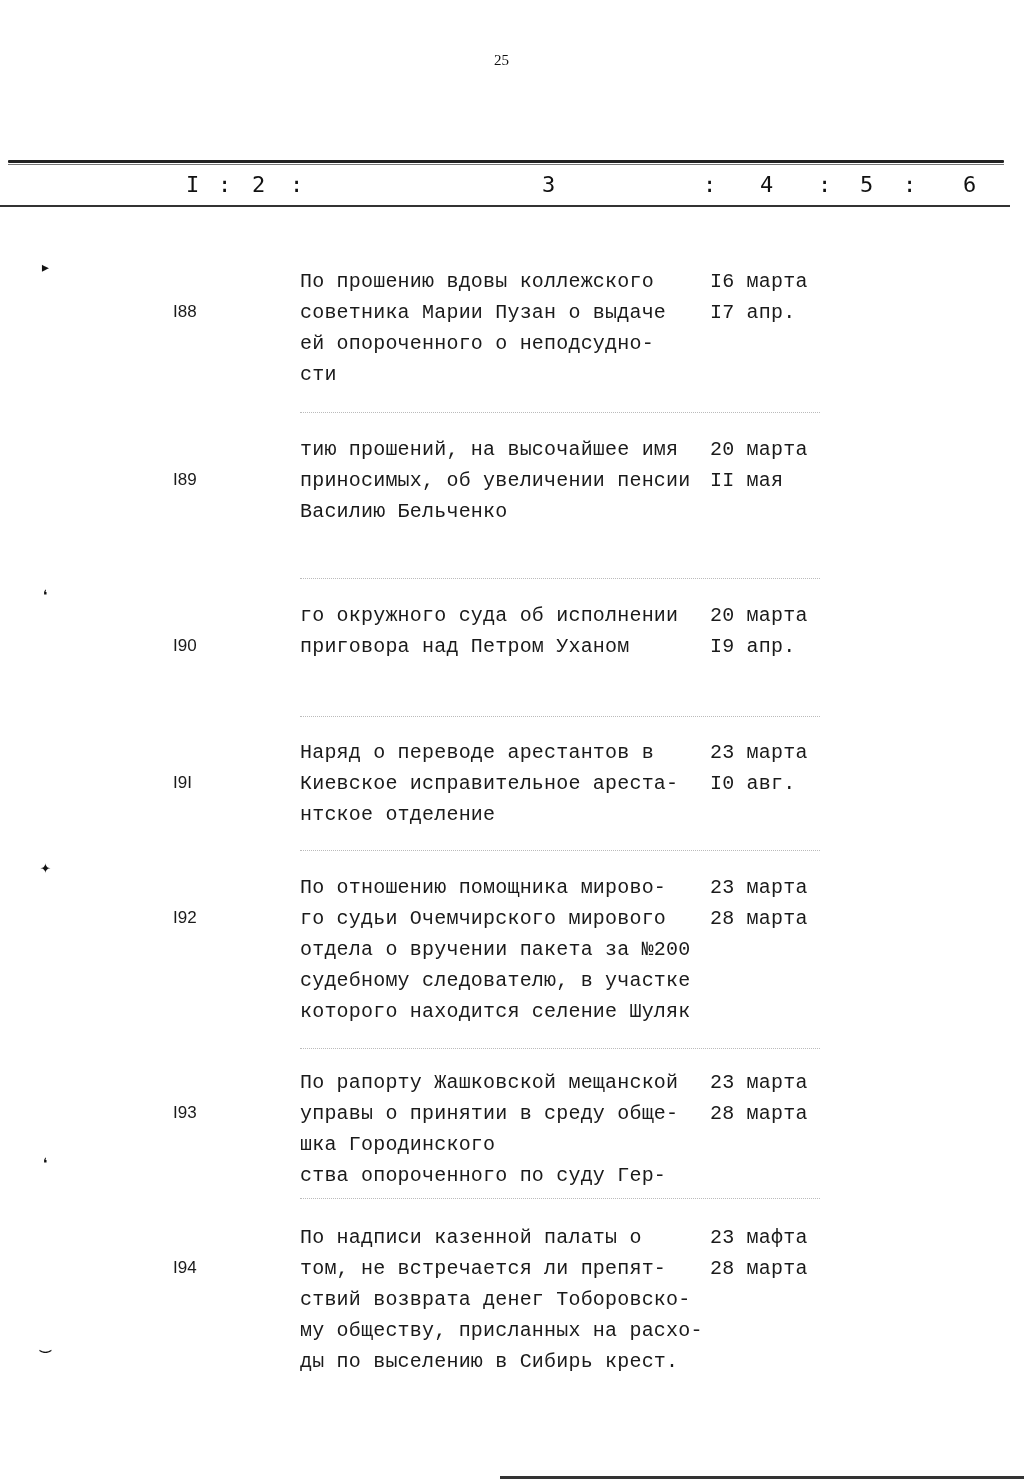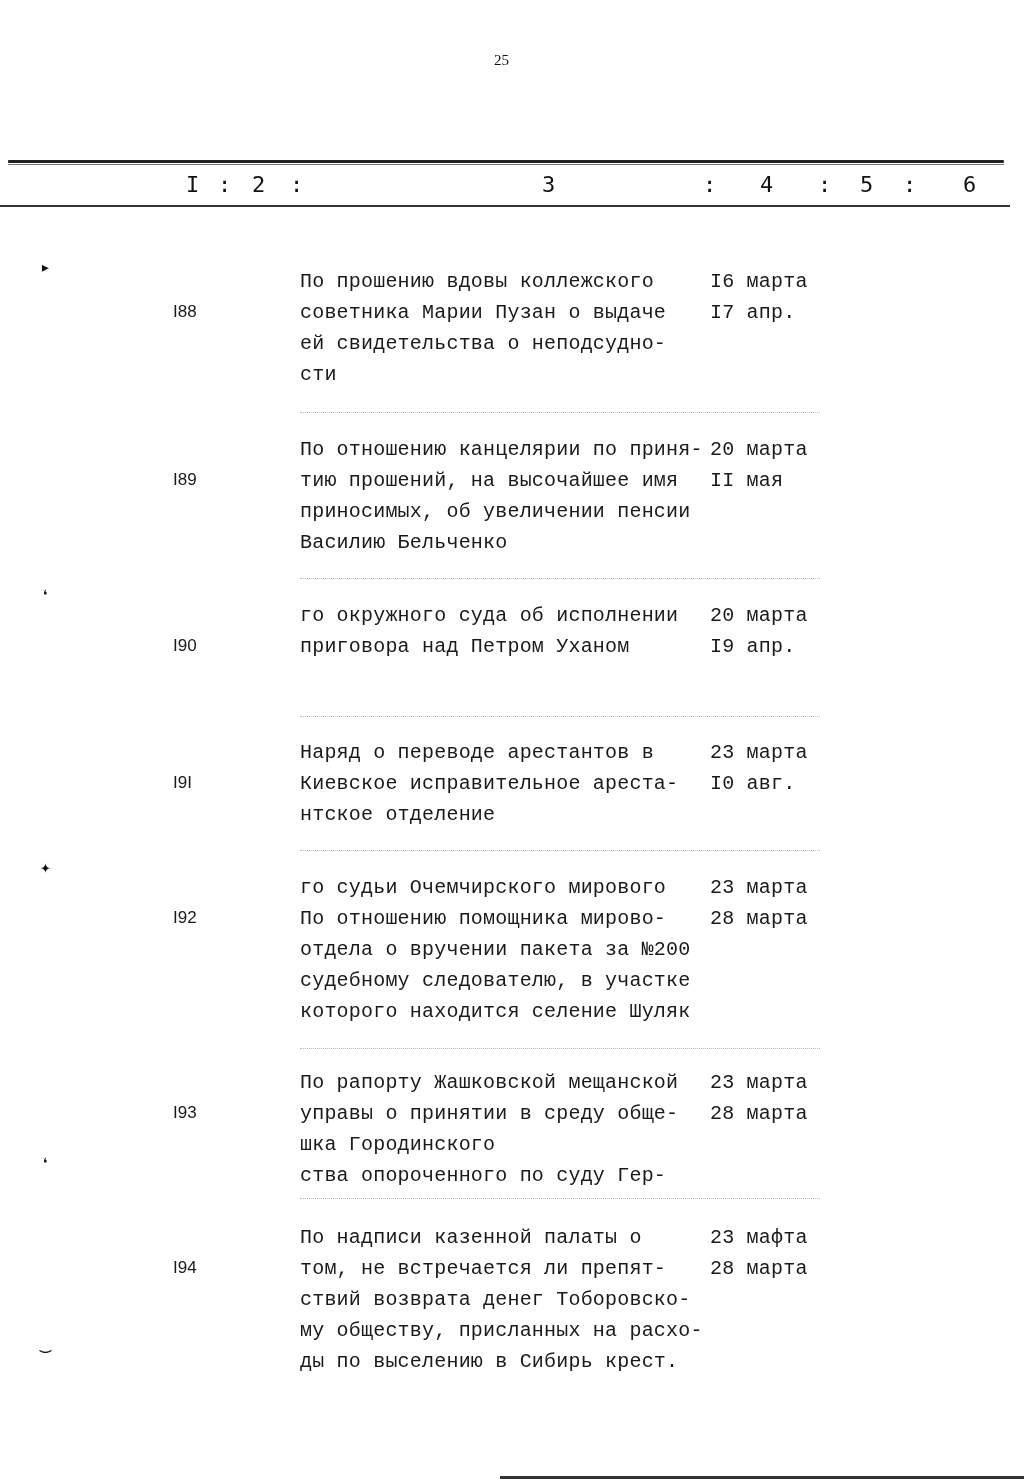--- a/index.html
+++ b/index.html
@@ -77,32 +77,31 @@
     <span class="col-header" style="left: 963px;">6</span>
   </div>
 <div class="rule-bottom"></div>
 
 <div id="entries">
     <div class="entry" style="top: 266px;">
       <div class="entry-no">I88</div>
       <div class="entry-text">
         <div class="line">По прошению вдовы коллежского</div>
         <div class="line">советника Марии Пузан о выдаче</div>
-        <div class="line">ей свидетельства о неподсудно-</div>
+        <div class="line">ей опороченного о неподсудно-</div>
         <div class="line">сти</div>
       </div>
       <div class="entry-dates">
         <div class="line">I6 марта</div>
         <div class="line">I7 апр.</div>
       </div>
     </div>
     <div class="entry" style="top: 434px;">
       <div class="entry-no">I89</div>
       <div class="entry-text">
-        <div class="line">По отношению канцелярии по приня-</div>
         <div class="line">тию прошений, на высочайшее имя</div>
         <div class="line">приносимых, об увеличении пенсии</div>
         <div class="line">Василию Бельченко</div>
       </div>
       <div class="entry-dates">
         <div class="line">20 марта</div>
         <div class="line">II мая</div>
       </div>
     </div>
     <div class="entry" style="top: 600px;">
@@ -124,22 +123,22 @@
         <div class="line">нтское отделение</div>
       </div>
       <div class="entry-dates">
         <div class="line">23 марта</div>
         <div class="line">I0 авг.</div>
       </div>
     </div>
     <div class="entry" style="top: 872px;">
       <div class="entry-no">I92</div>
       <div class="entry-text">
+        <div class="line">По отношению помощника мирово-</div>
         <div class="line">го судьи Очемчирского мирового</div>
-        <div class="line">По отношению помощника мирово-</div>
         <div class="line">отдела о вручении пакета за №200</div>
         <div class="line">судебному следователю, в участке</div>
         <div class="line">которого находится селение Шуляк</div>
       </div>
       <div class="entry-dates">
         <div class="line">23 марта</div>
         <div class="line">28 марта</div>
       </div>
     </div>
     <div class="entry" style="top: 1067px;">

